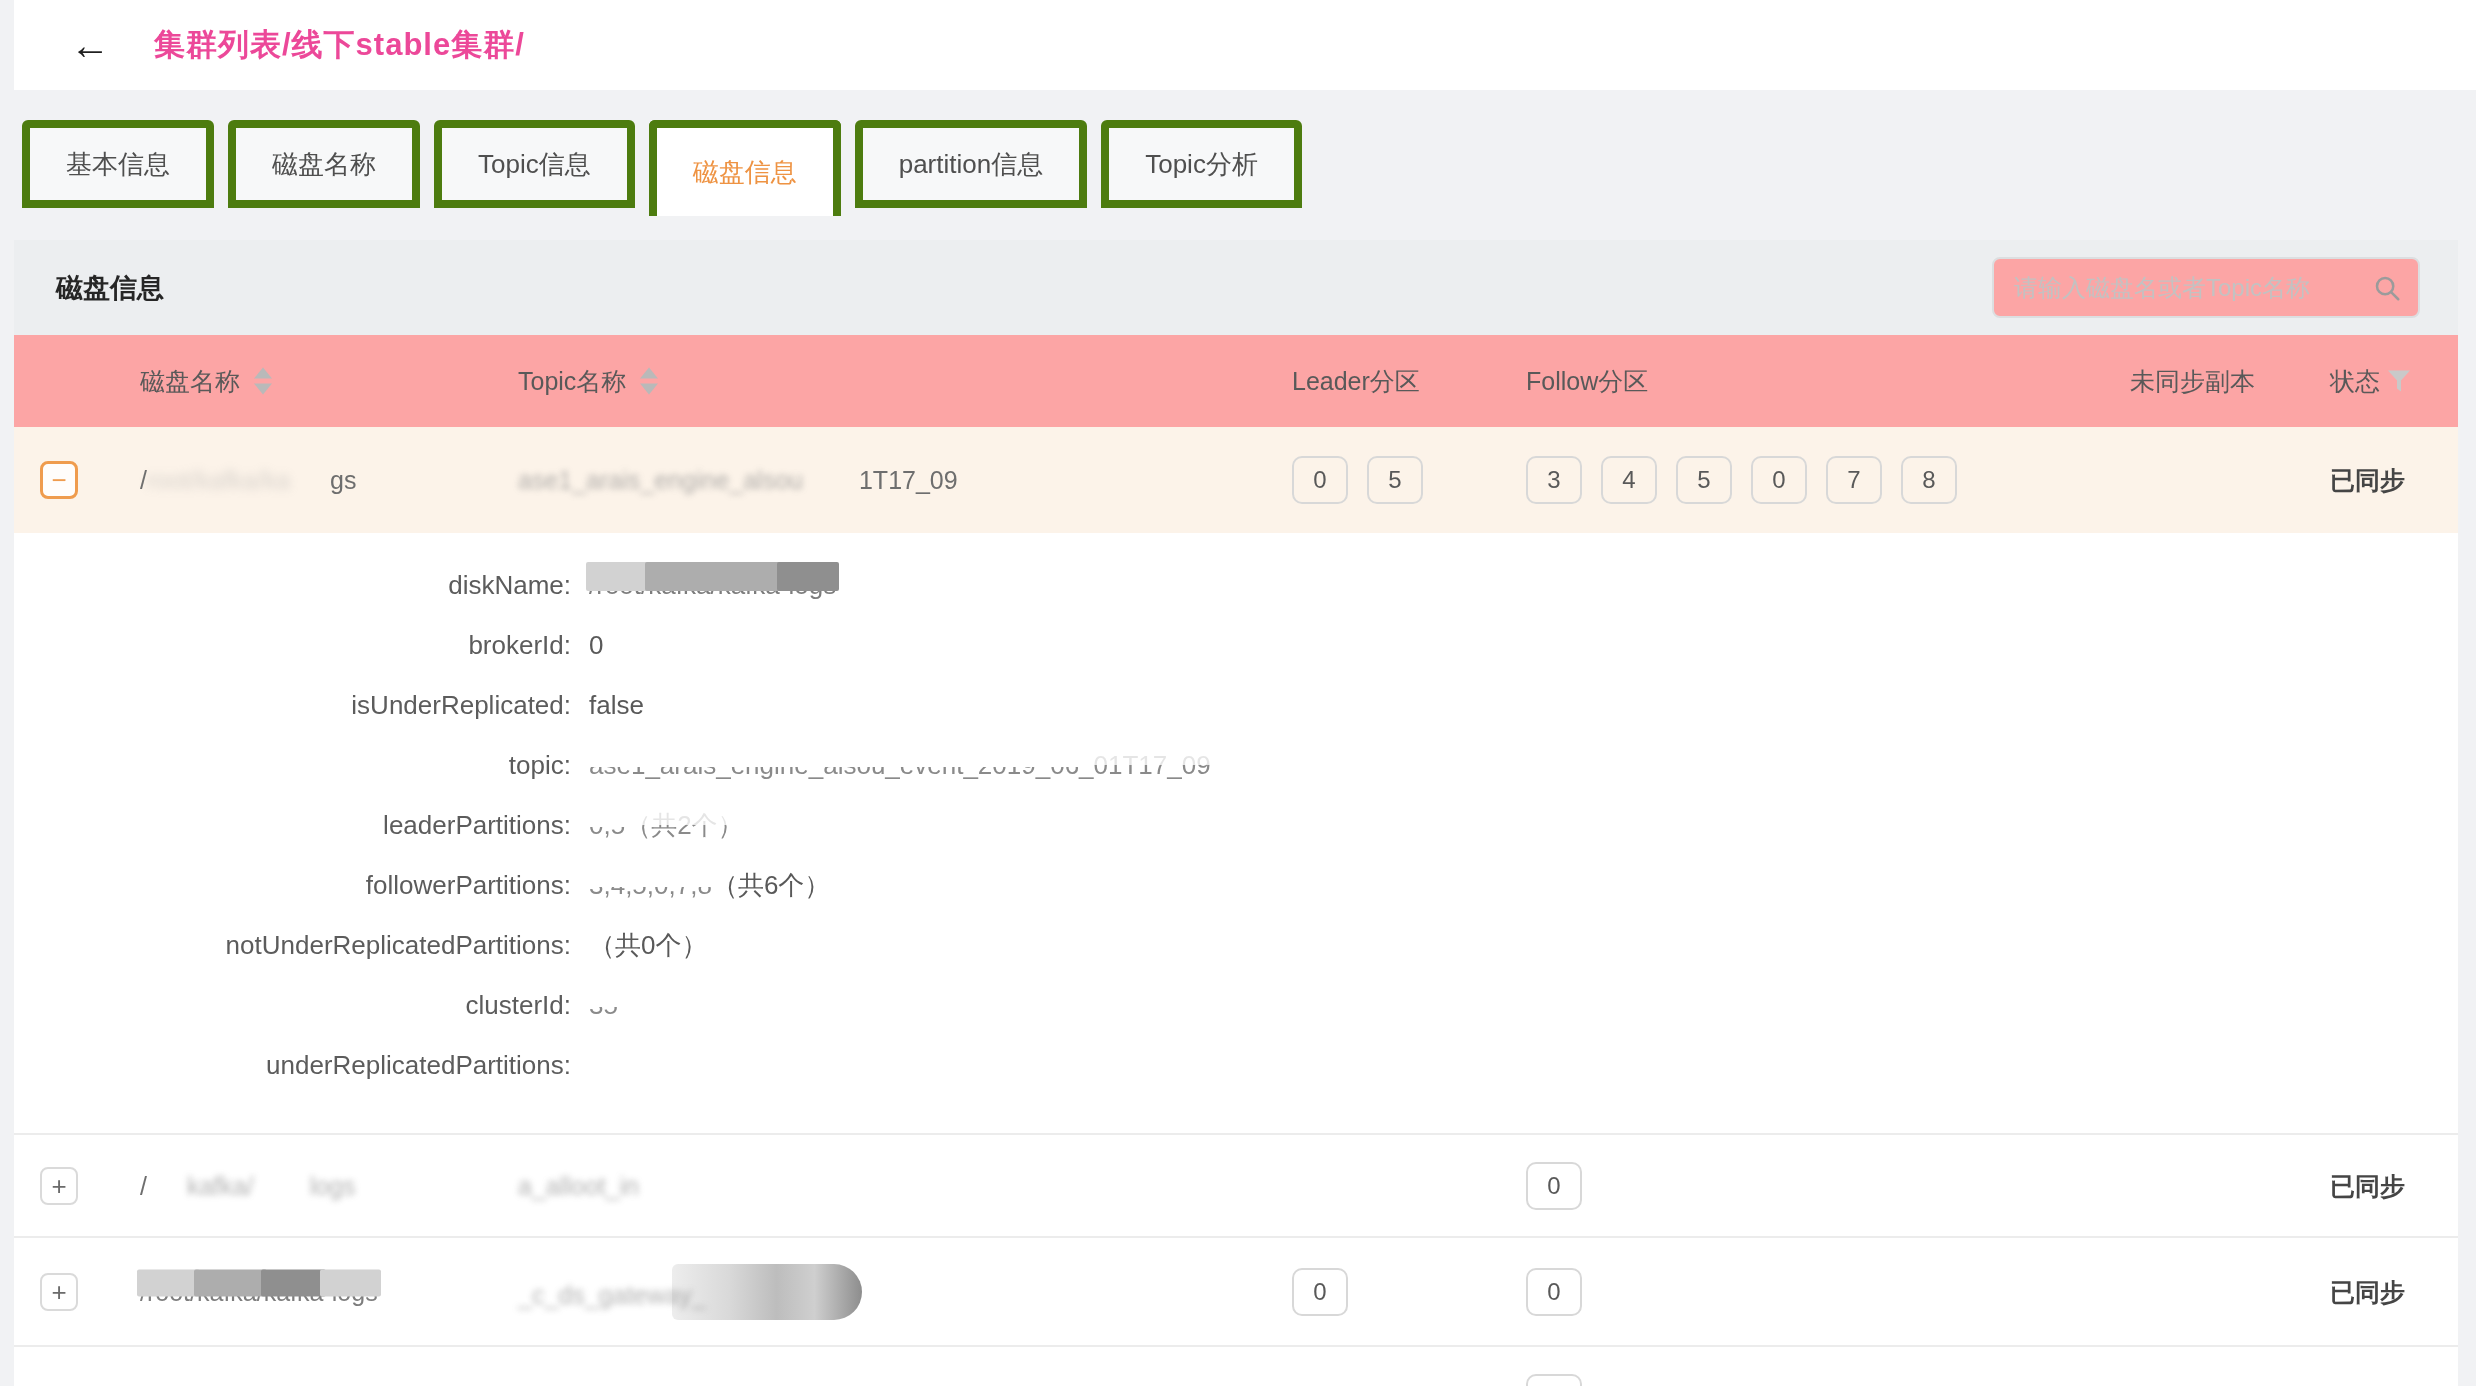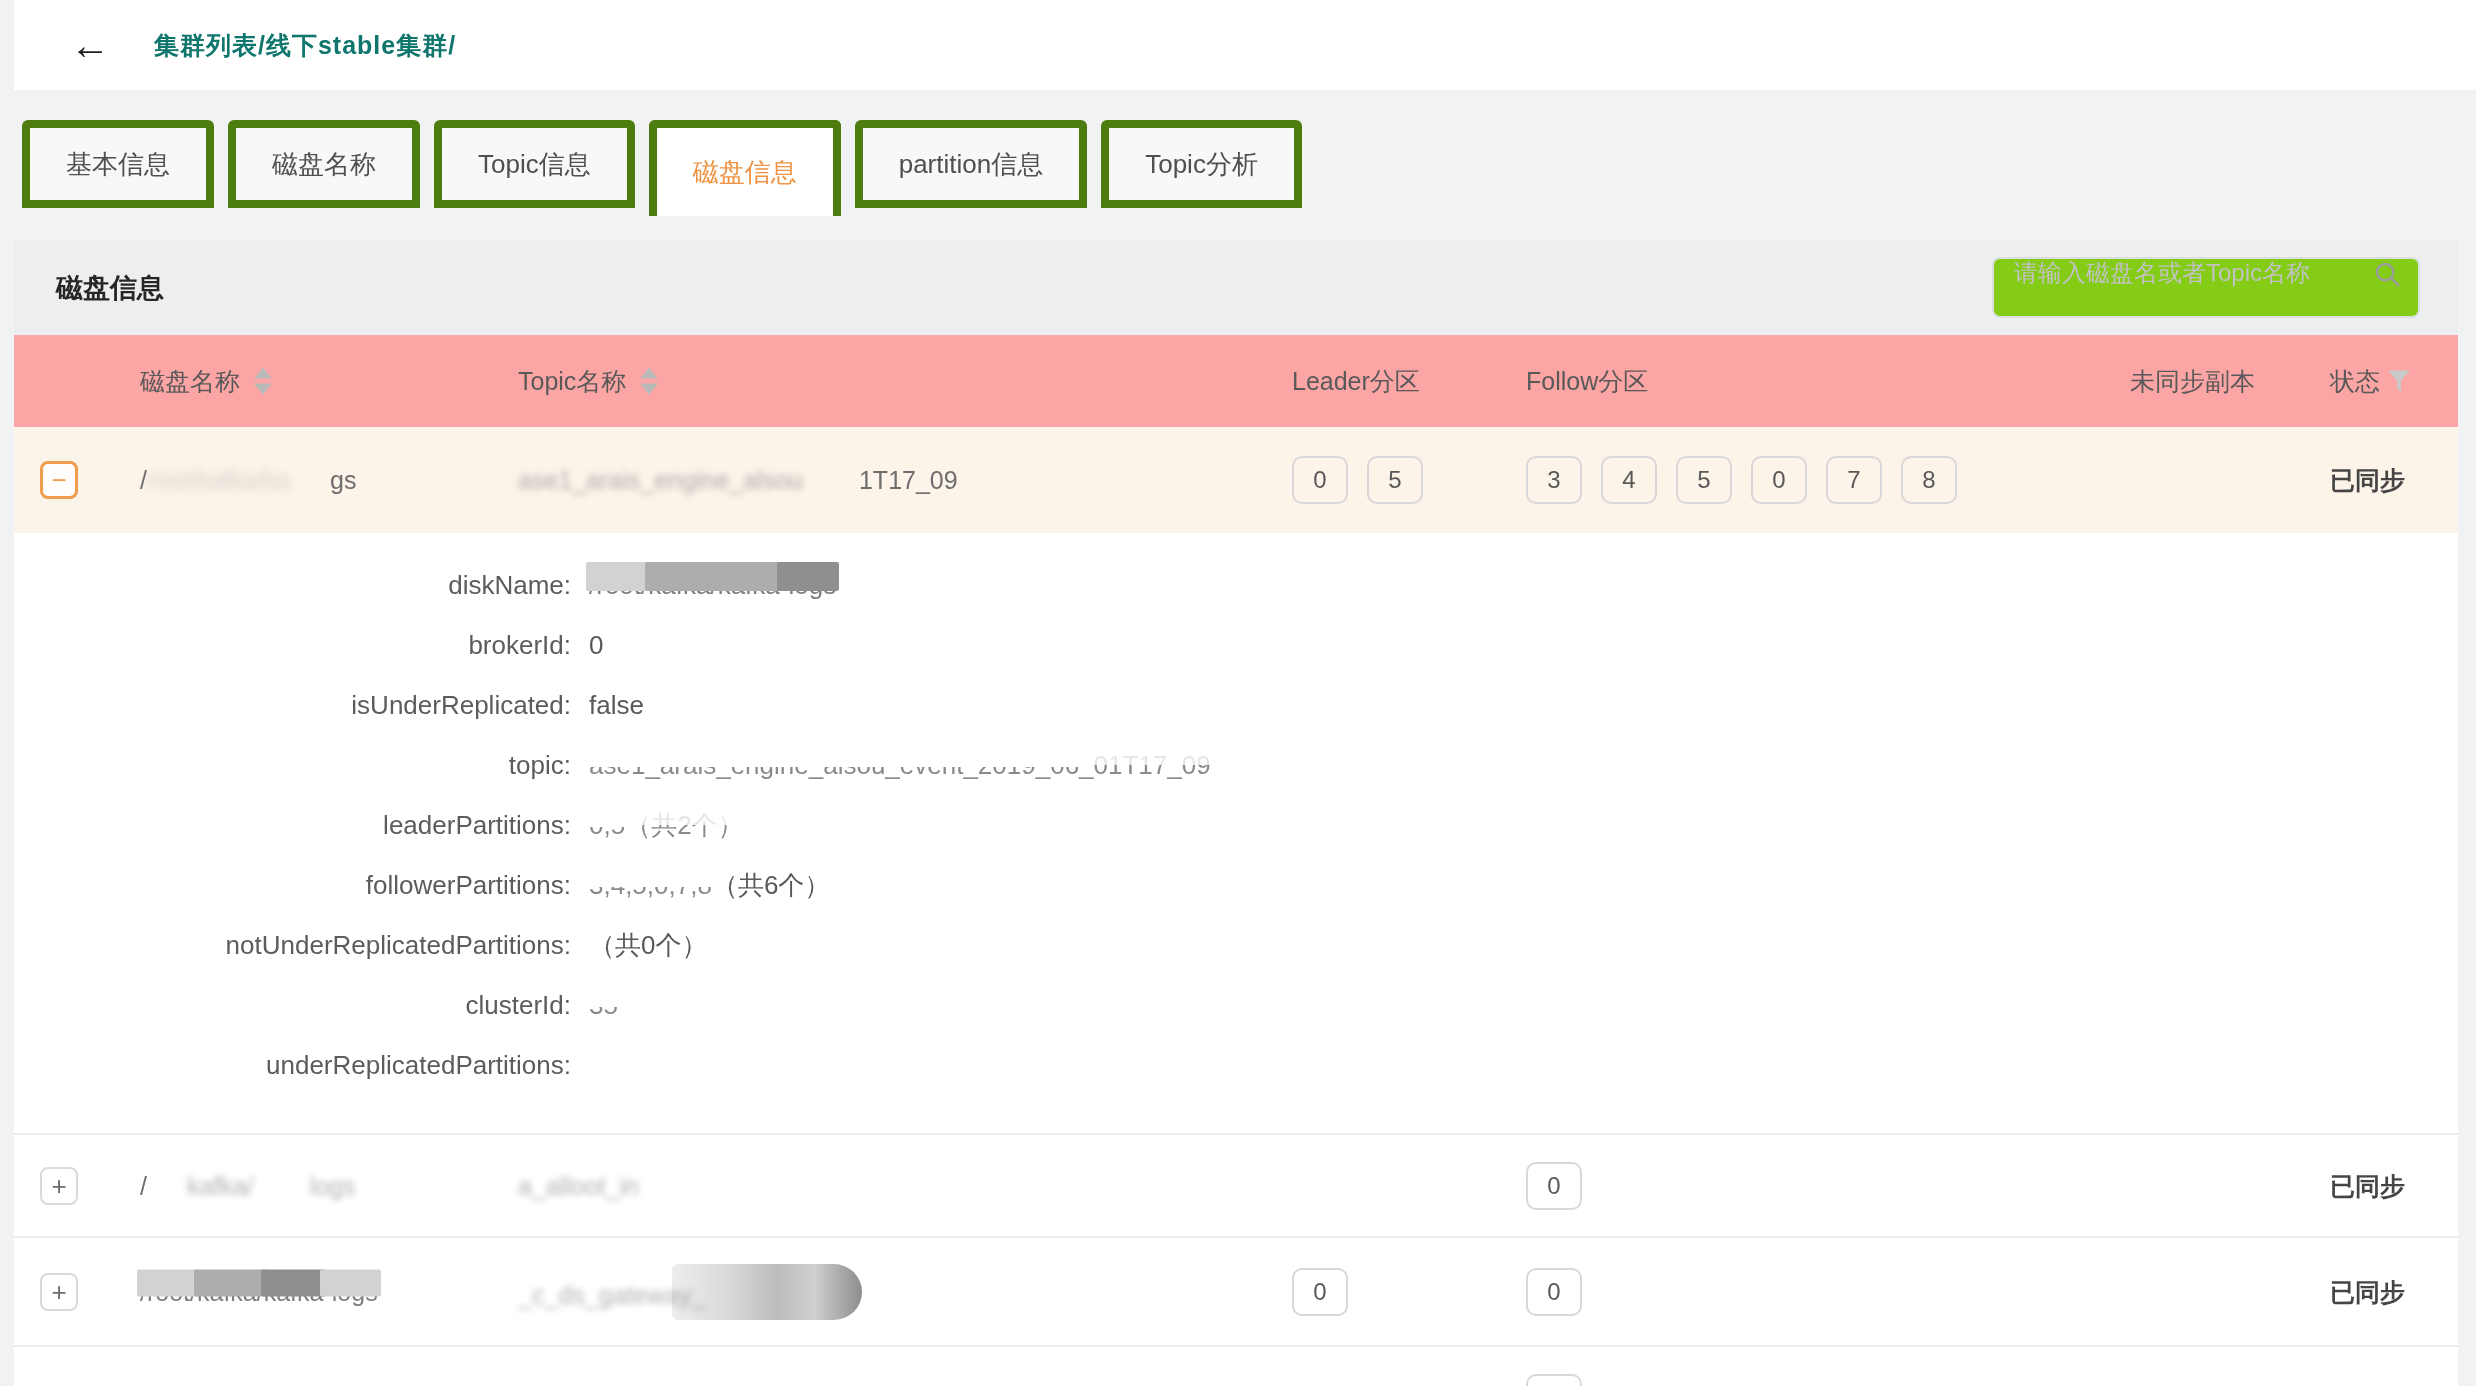--- a/index.html
+++ b/index.html
@@ -5,33 +5,33 @@
   html,body{margin:0;padding:0;}
   body{
     width:2476px;height:1386px;position:relative;overflow:hidden;
     background:#f1f2f4;
     font-family:"Liberation Sans","DejaVu Sans",sans-serif;
     -webkit-font-smoothing:antialiased;
   }
   
   .topbar{position:absolute;left:14px;right:0;top:0;height:90px;background:#fff;display:flex;align-items:center;}
   .back{margin-left:56px;font-size:40px;line-height:40px;color:#1f1f1f;cursor:pointer;}
-  .title{margin-left:44px;font-size:25px;font-weight:bold;color:#0f766e;letter-spacing:1px;}
+  .title{margin-left:44px;font-size:31px;font-weight:bold;color:#ec4899;letter-spacing:1px;}
   
   .tabs{position:absolute;left:22px;top:120px;display:flex;gap:14px;align-items:flex-start;}
   .tab{box-sizing:border-box;height:88px;padding:0 36px;display:flex;align-items:center;
     background:#f7f8f9;border:8px solid #4d7c0f;border-radius:6px 6px 0 0;
     font-size:26px;color:#4f4f4f;cursor:pointer;white-space:nowrap;}
   .tab.active{background:#fff;color:#ee9343;height:96px;border-bottom:0;}
   
   .band{position:absolute;left:14px;right:18px;top:240px;height:95px;background:#eceef0;}
   .band-title{position:absolute;left:42px;top:50%;transform:translateY(-50%);
     font-size:27px;font-weight:bold;color:#262626;}
-  .search{position:absolute;right:38px;top:17px;width:428px;height:61px;background:#84cc16;
-    border:2px solid #dcdee0;border-radius:8px;box-sizing:border-box;display:flex;align-items:flex-start;}
+  .search{position:absolute;right:38px;top:17px;width:428px;height:61px;background:#fca5a5;
+    border:2px solid #dcdee0;border-radius:8px;box-sizing:border-box;display:flex;align-items:center;}
   .search input{flex:1;min-width:0;border:0;outline:0;background:transparent;font-size:24px;color:#333;
     padding:0 0 0 20px;font-family:inherit;}
   .search input::placeholder{color:#c2c2c2;}
   .search svg{flex:none;margin-right:16px;}
   
   .table{position:absolute;left:14px;right:18px;top:335px;bottom:0;background:#fff;}
   .thead{position:relative;height:92px;background:#fca5a5;}
   .col{position:absolute;top:50%;transform:translateY(-50%);display:flex;align-items:center;gap:14px;
     font-size:25px;color:#595959;white-space:nowrap;}
   .c-disk{left:126px;}.c-topic{left:504px;}.c-leader{left:1278px;}

